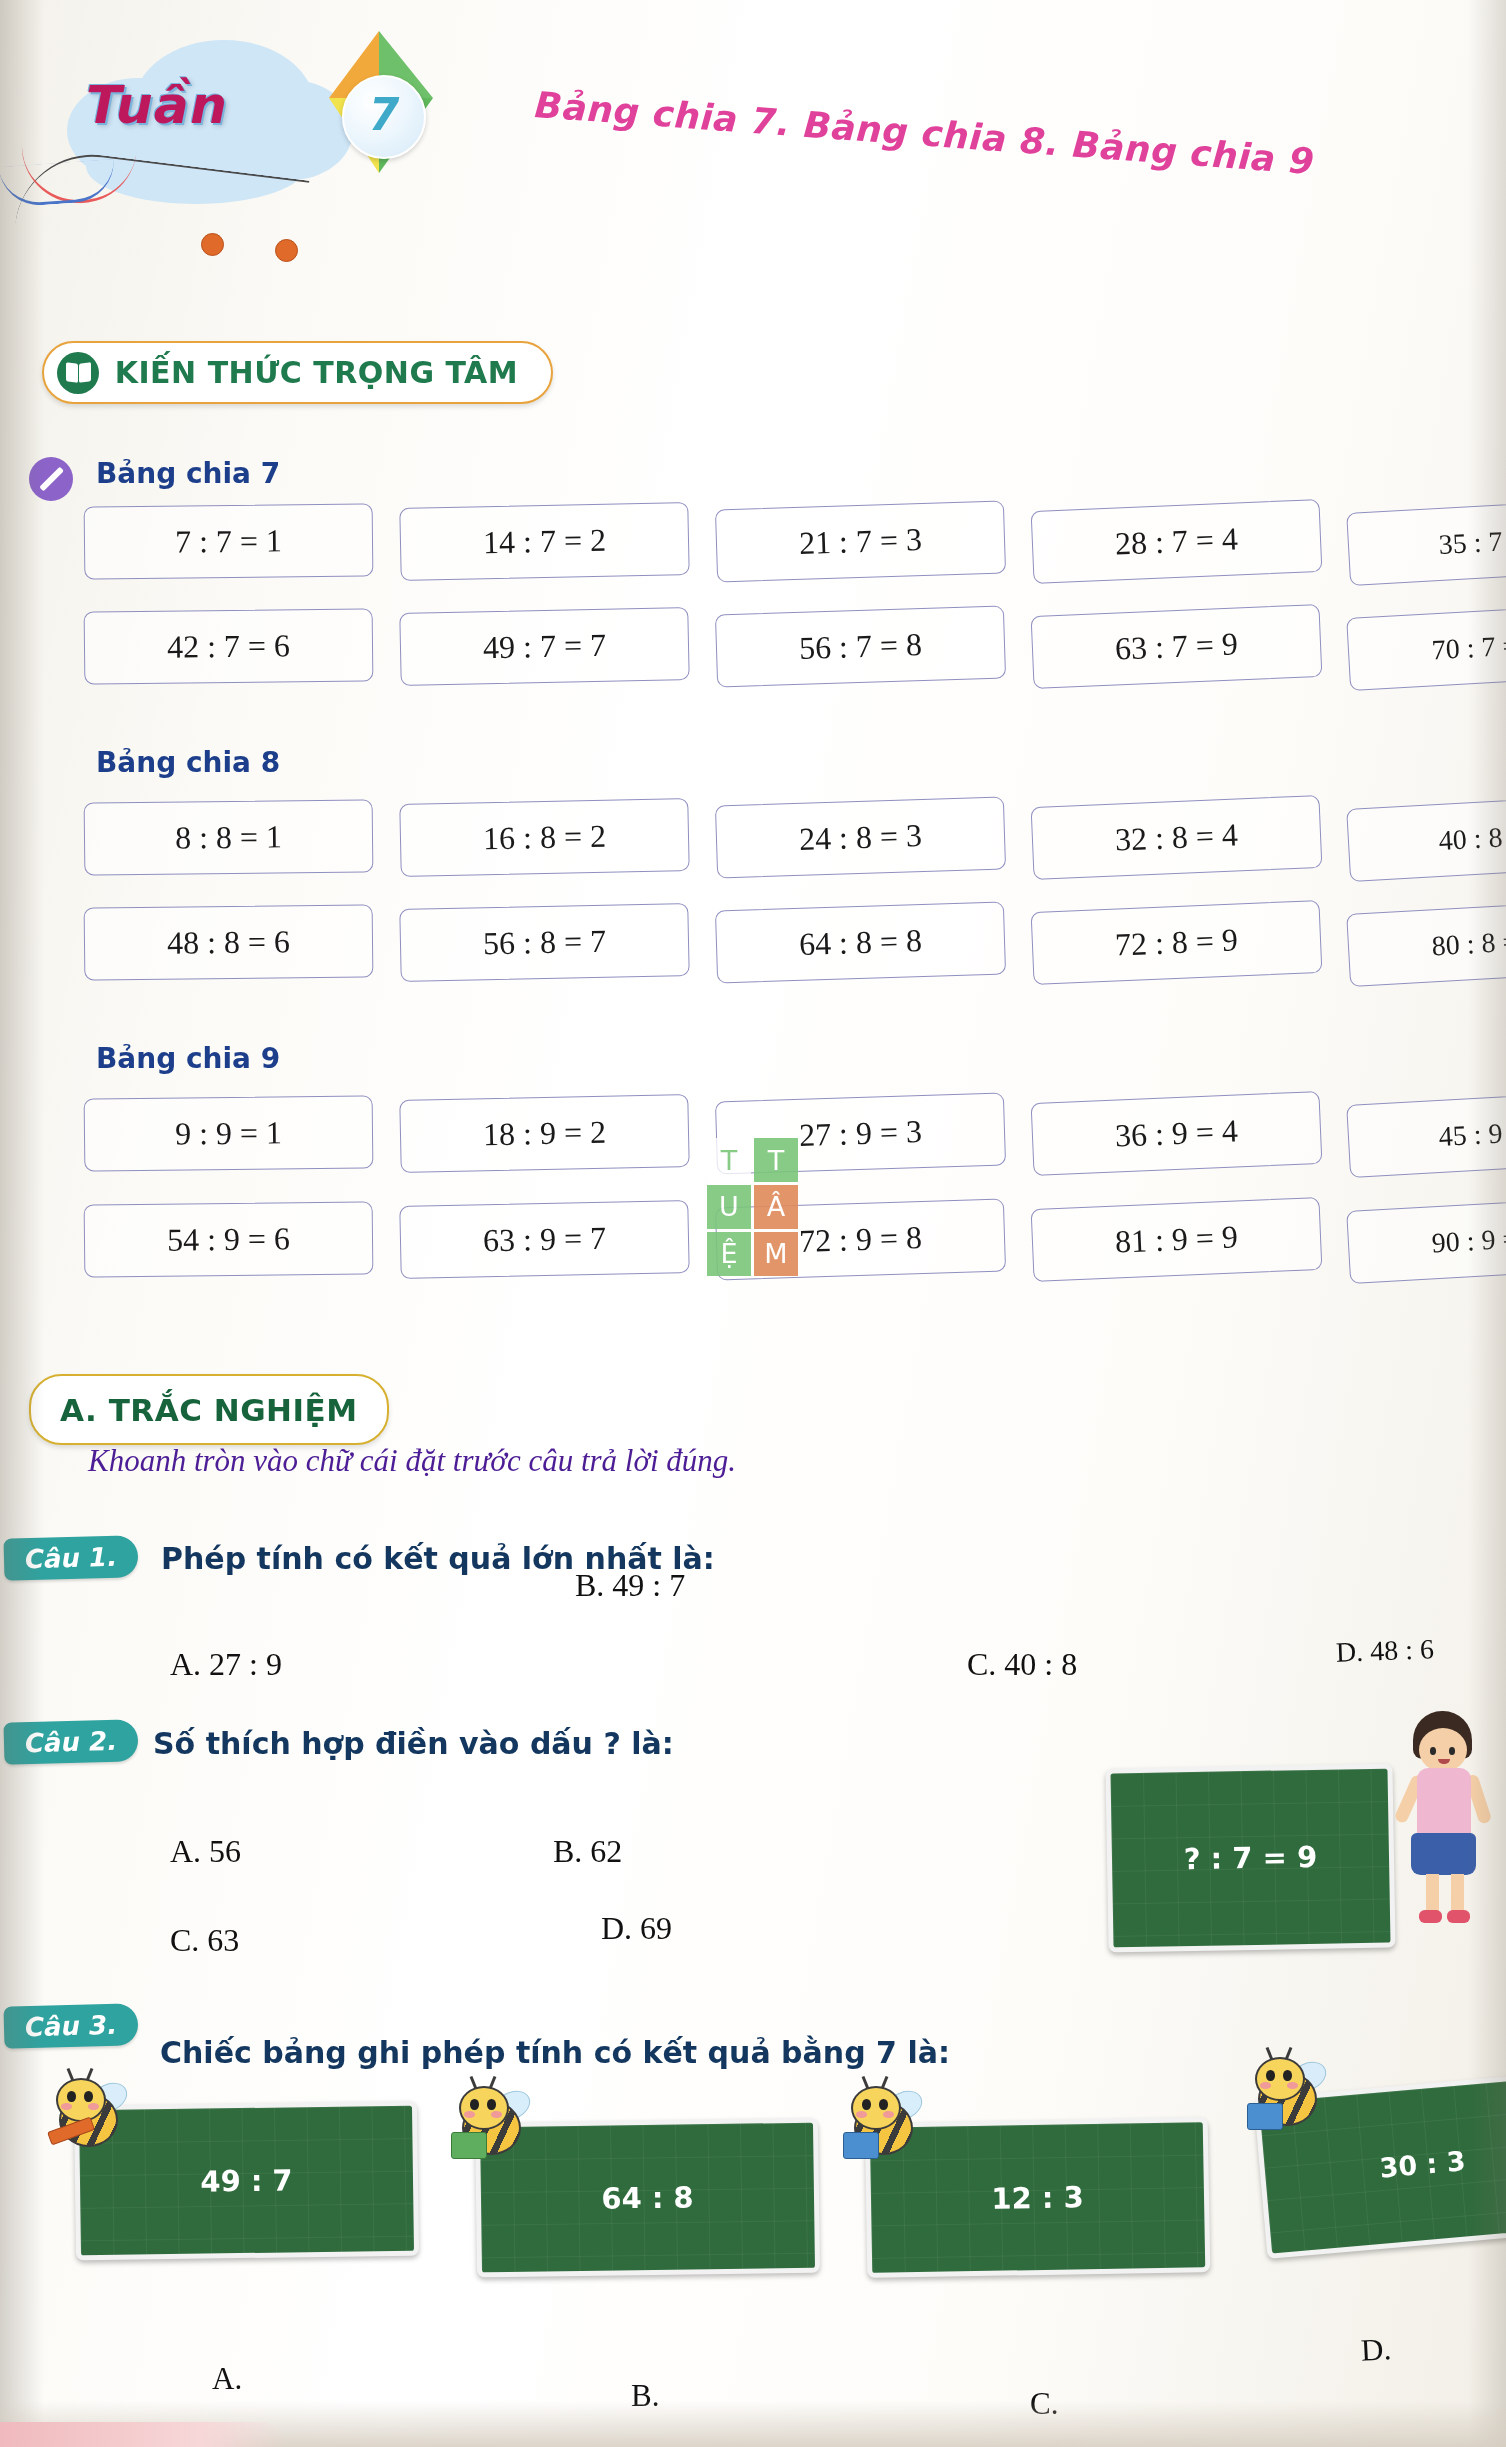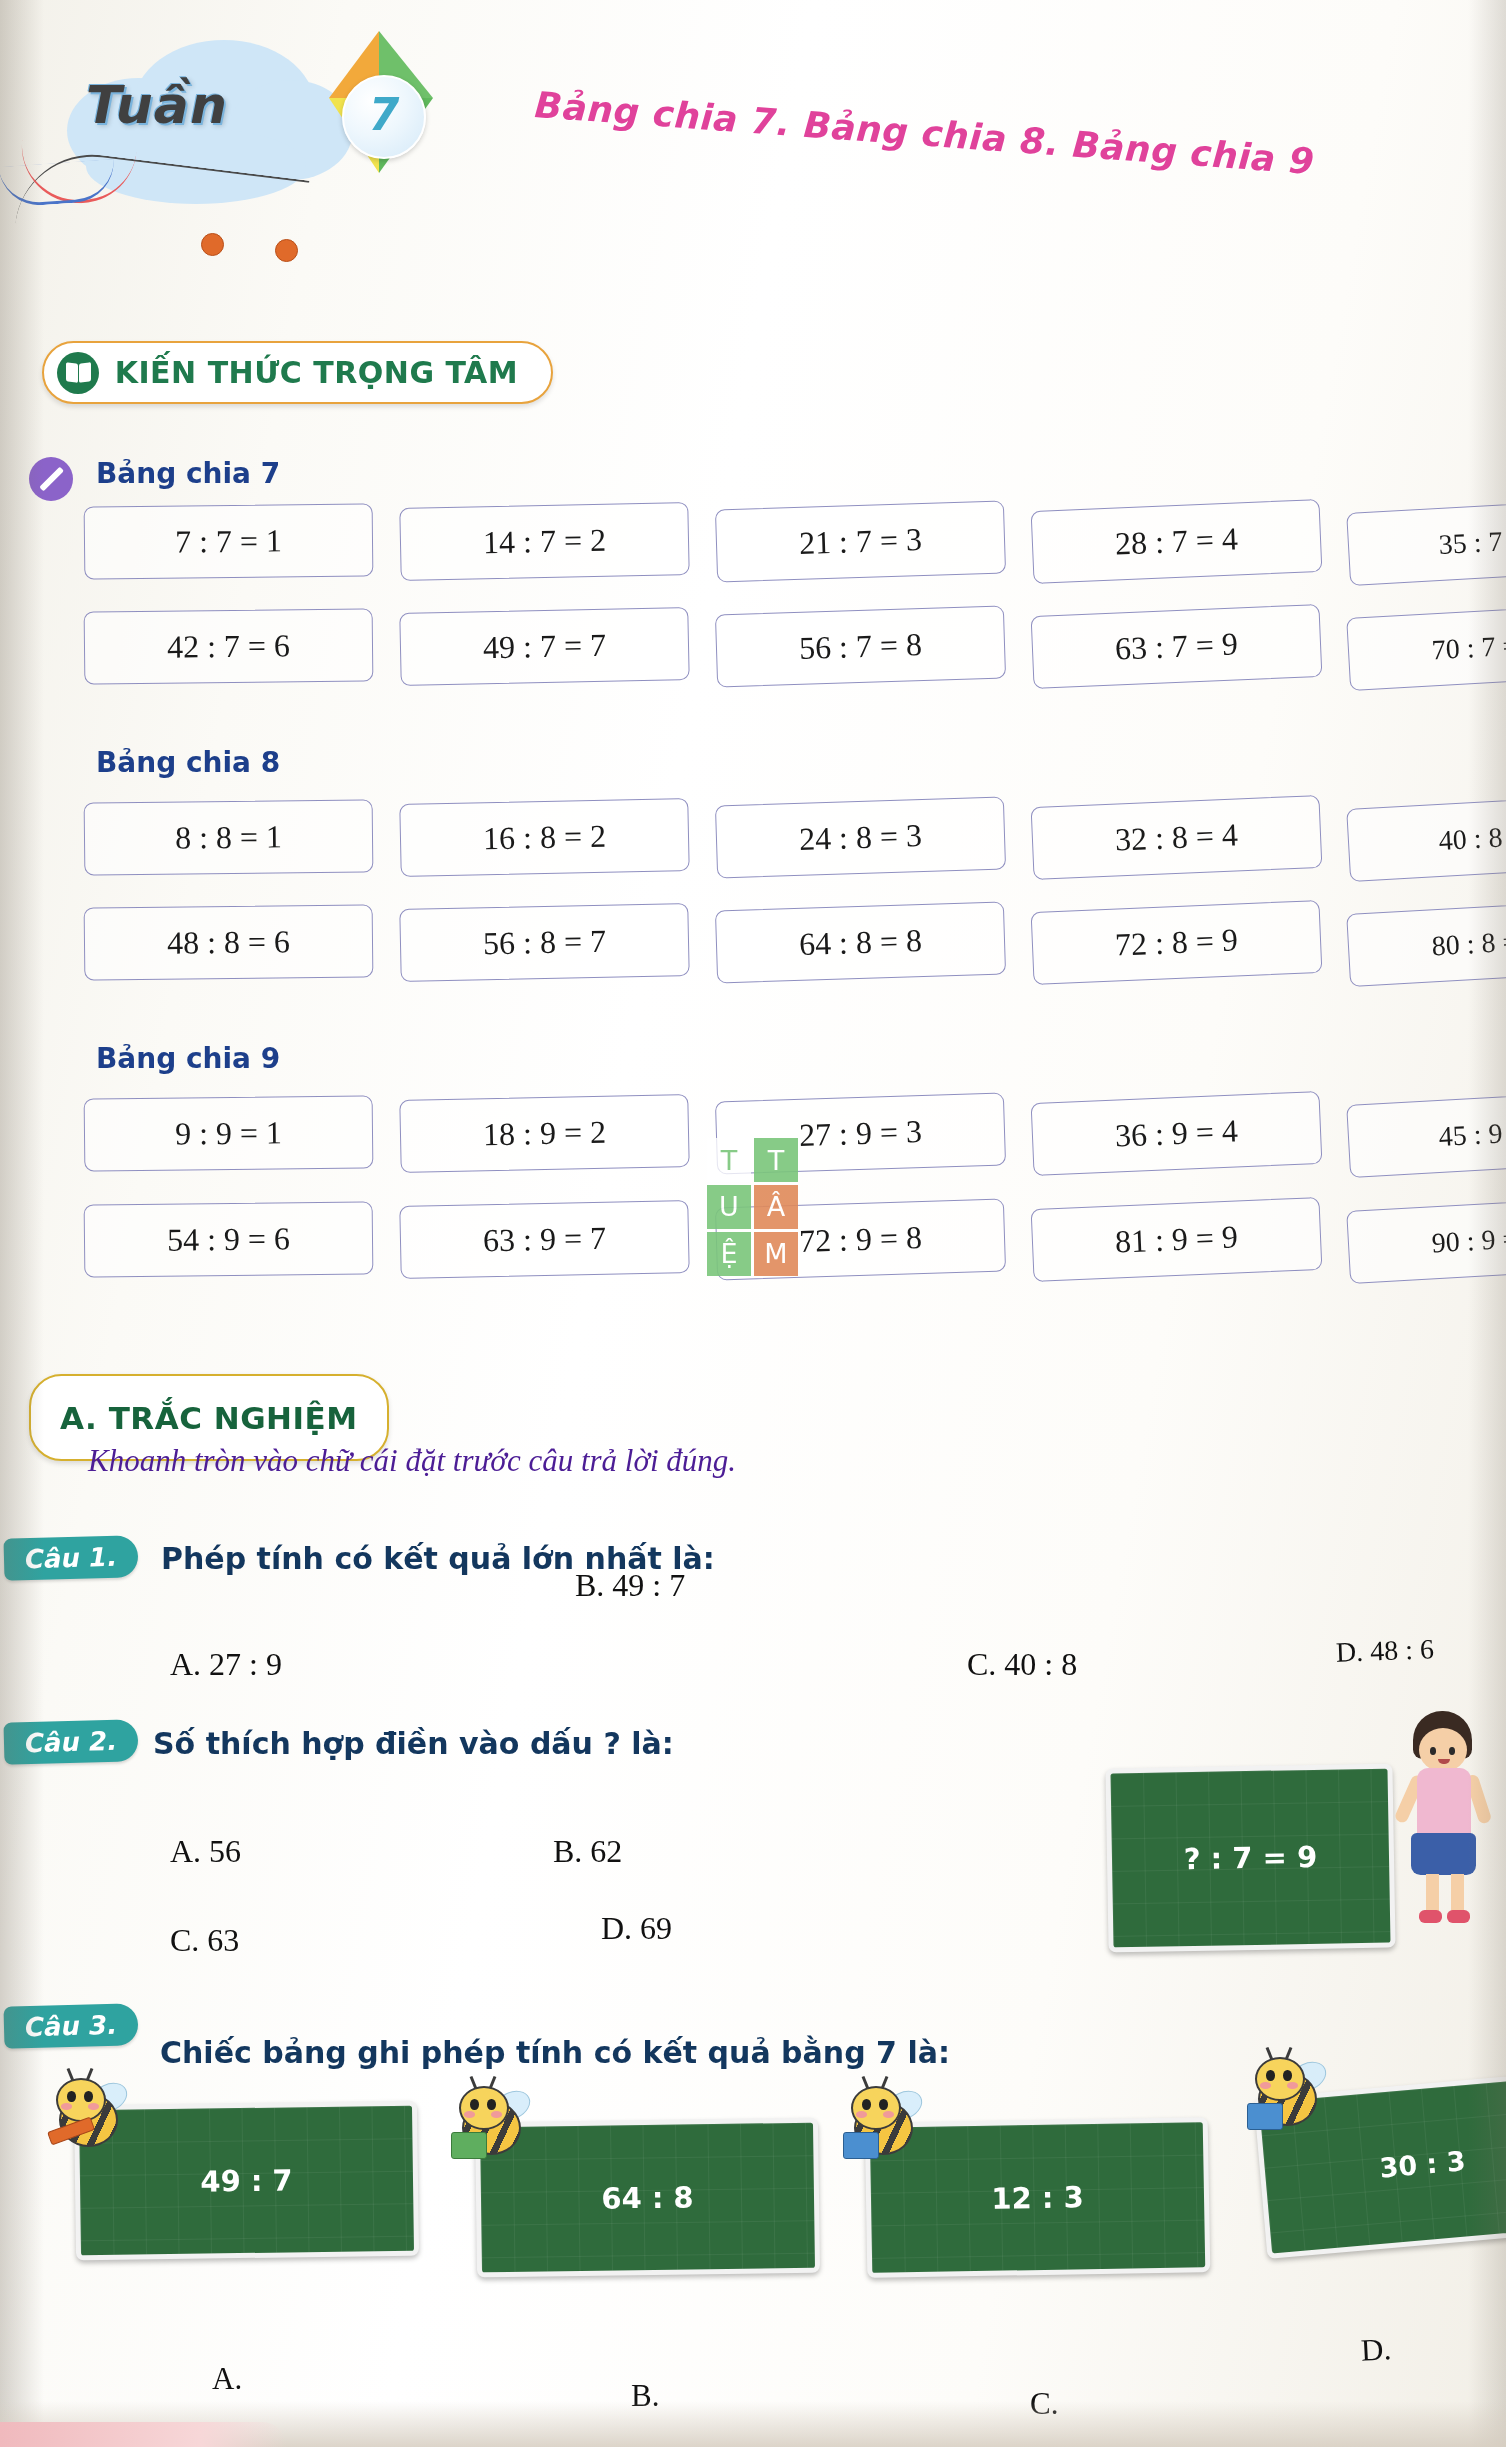--- a/index.html
+++ b/index.html
@@ -58,21 +58,21 @@
   .b2 { left: 76px;  top: 17px;  width: 182px; height: 134px; }
   .b3 { left: 172px; top: 57px;  width: 124px; height: 100px; }
   .b4 { left: 29px;  top: 105px; width: 220px; height: 76px;  }
   .tuan-text {
     position: absolute;
     left: 86px; top: 75px;
     font-family: "DejaVu Sans", sans-serif;
     font-weight: bold;
     font-size: 52px;
     font-style: italic;
-    color: #404040;
+    color: #be185d;
     letter-spacing: 1px;
     text-shadow: 1.9px 1.9px 0 #7ab4dd, -1px -1px 0 #7ab4dd, 2.9px 2.9px 5.7px rgba(0,0,0,0.18);
   }
   .week-badge {
     position: absolute;
     left: 342px; top: 75px;
     width: 80px; height: 80px;
     border-radius: 50%;
     background: radial-gradient(circle at 35% 30%, #ffffff 0%, #eef7fd 45%, #d4e9f8 100%);
     border: 2.9px solid #ffffff;
@@ -168,21 +168,21 @@
     font-weight: bold;
     font-size: 30px;
     color: #1f7a4d;
     letter-spacing: 0.5px;
   }
 
   #pill-trac-nghiem {
     left: 29px; top: 1348px;
     background: #ffffff;
     border: 2.9px solid #d6b02e;
-    padding: 12px 29px;
+    padding: 4px 29px;
     height: 59px;
   }
   #pill-trac-nghiem .pill-label {
     font-size: 31px; color: #17633c;
   }
 
   
   .block-title {
     position: absolute;
     font-family: "DejaVu Sans", sans-serif;

